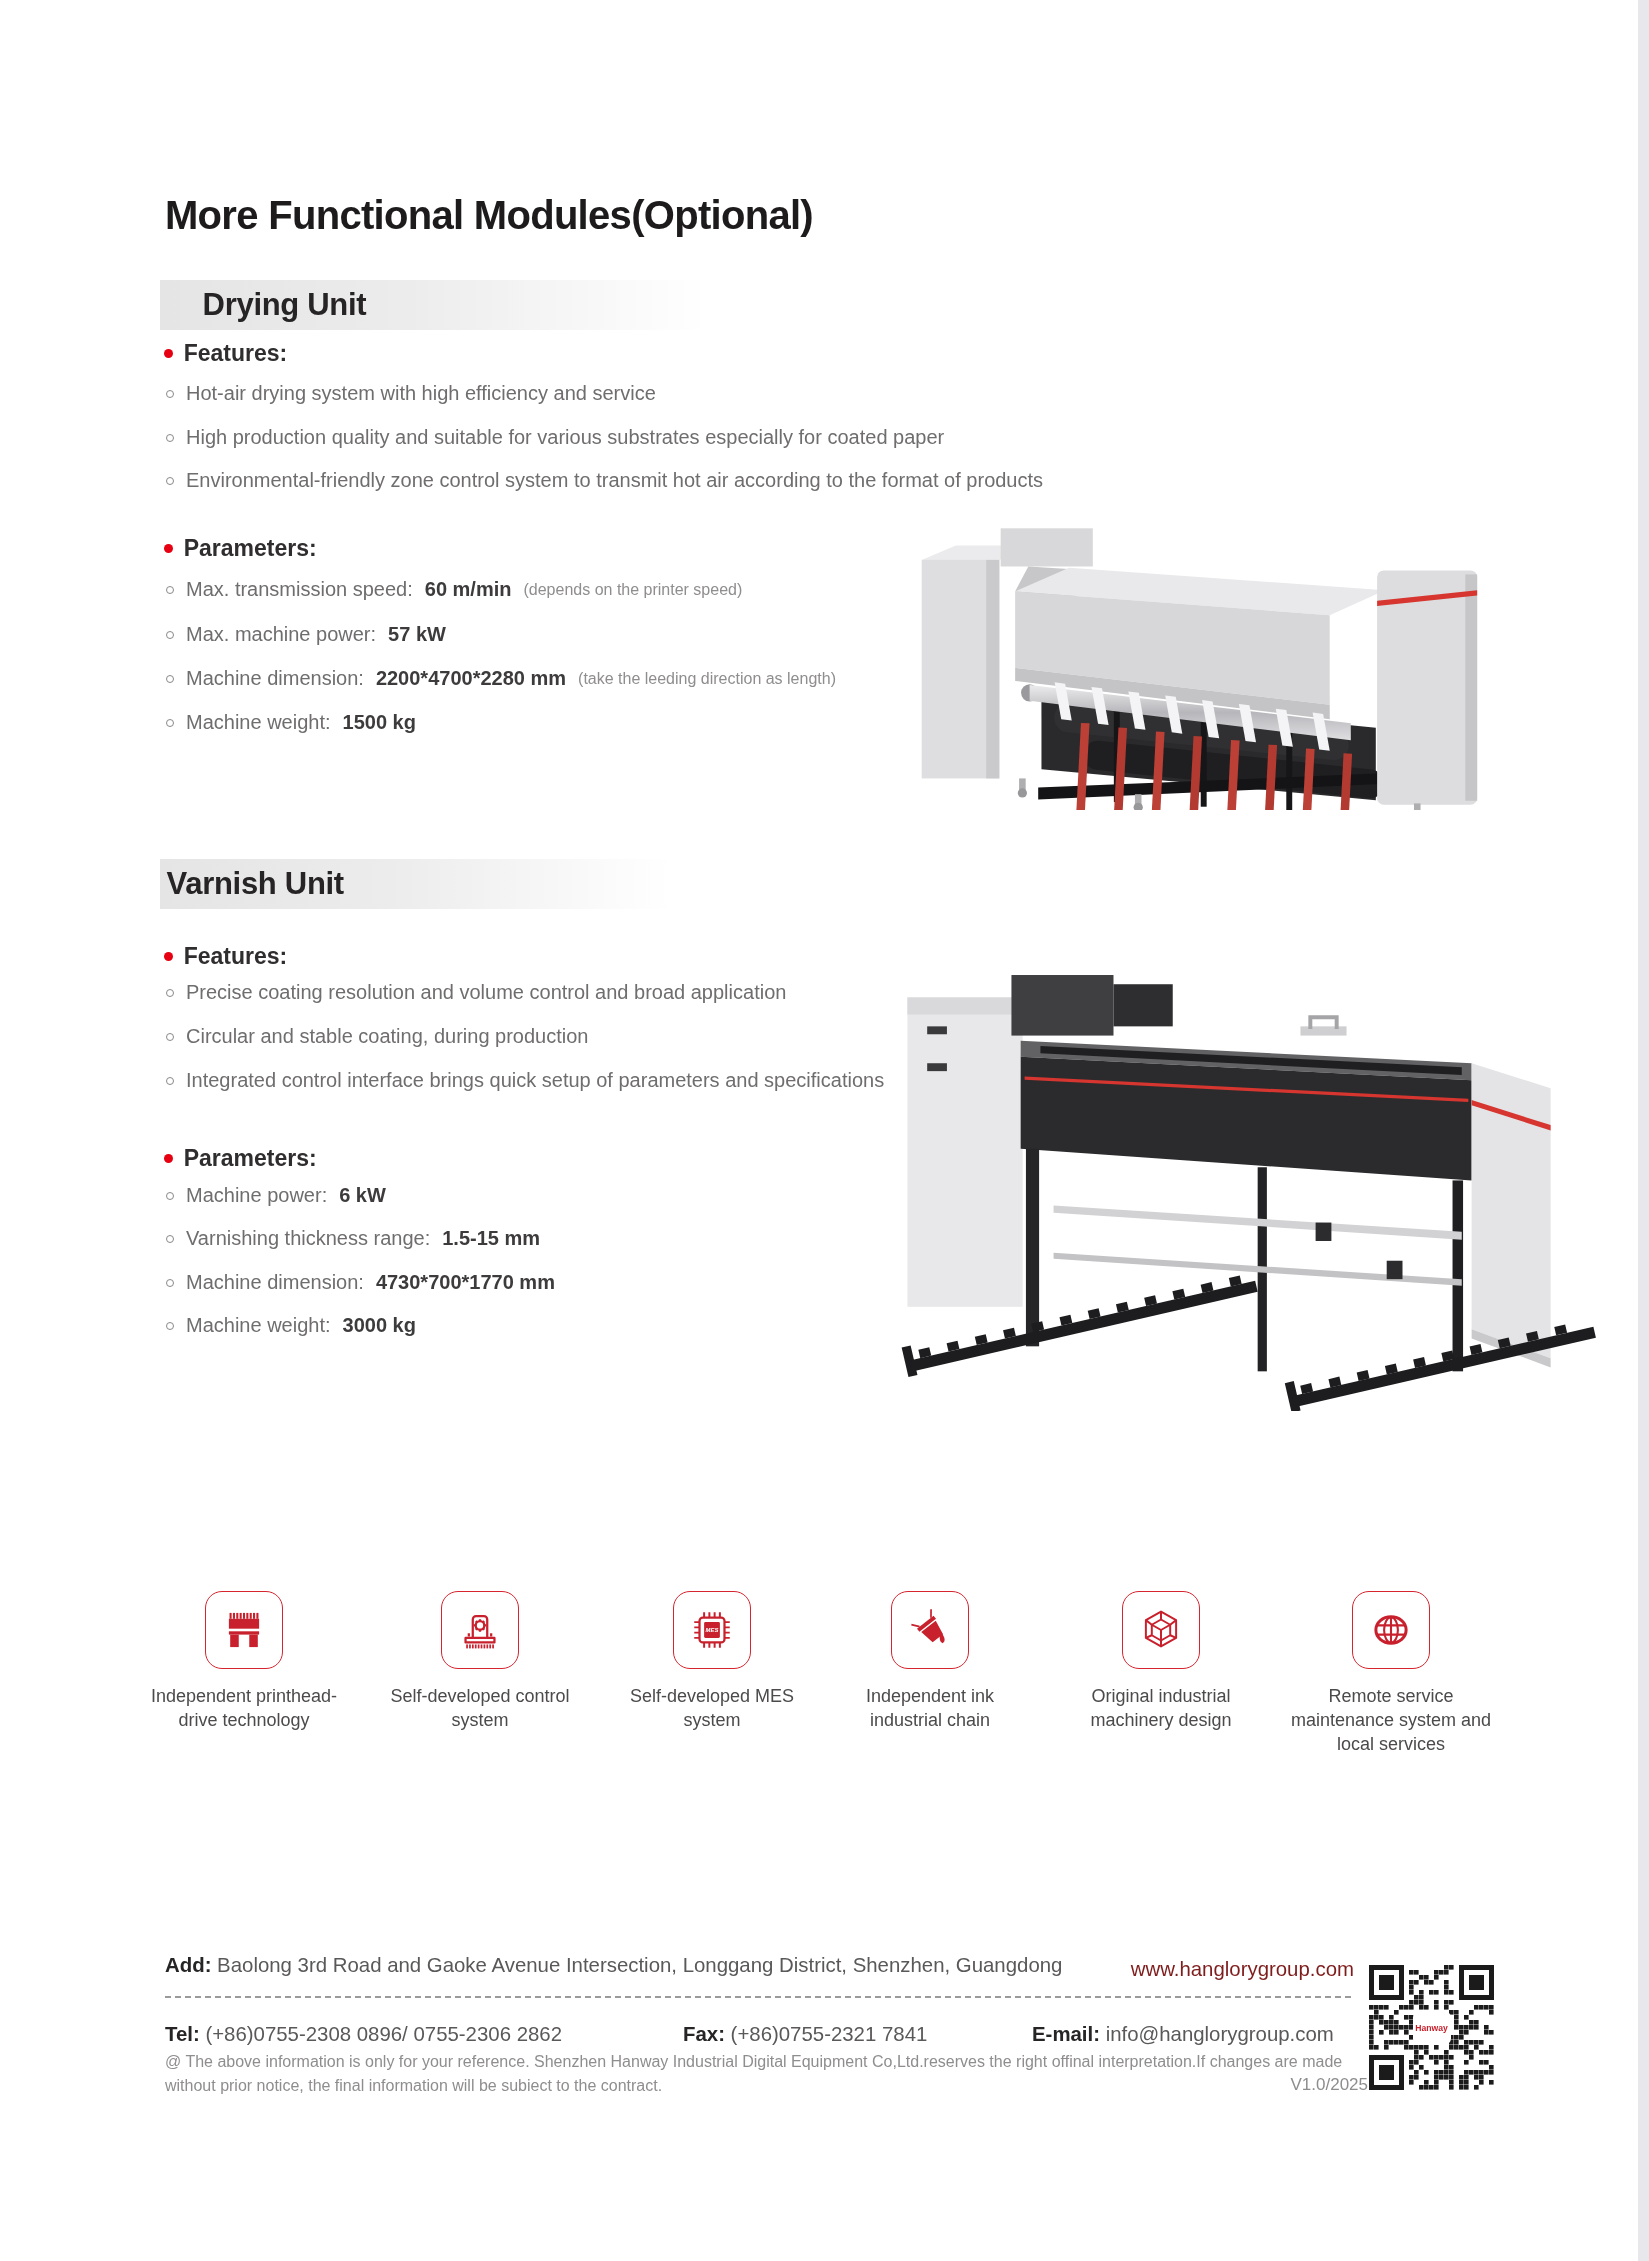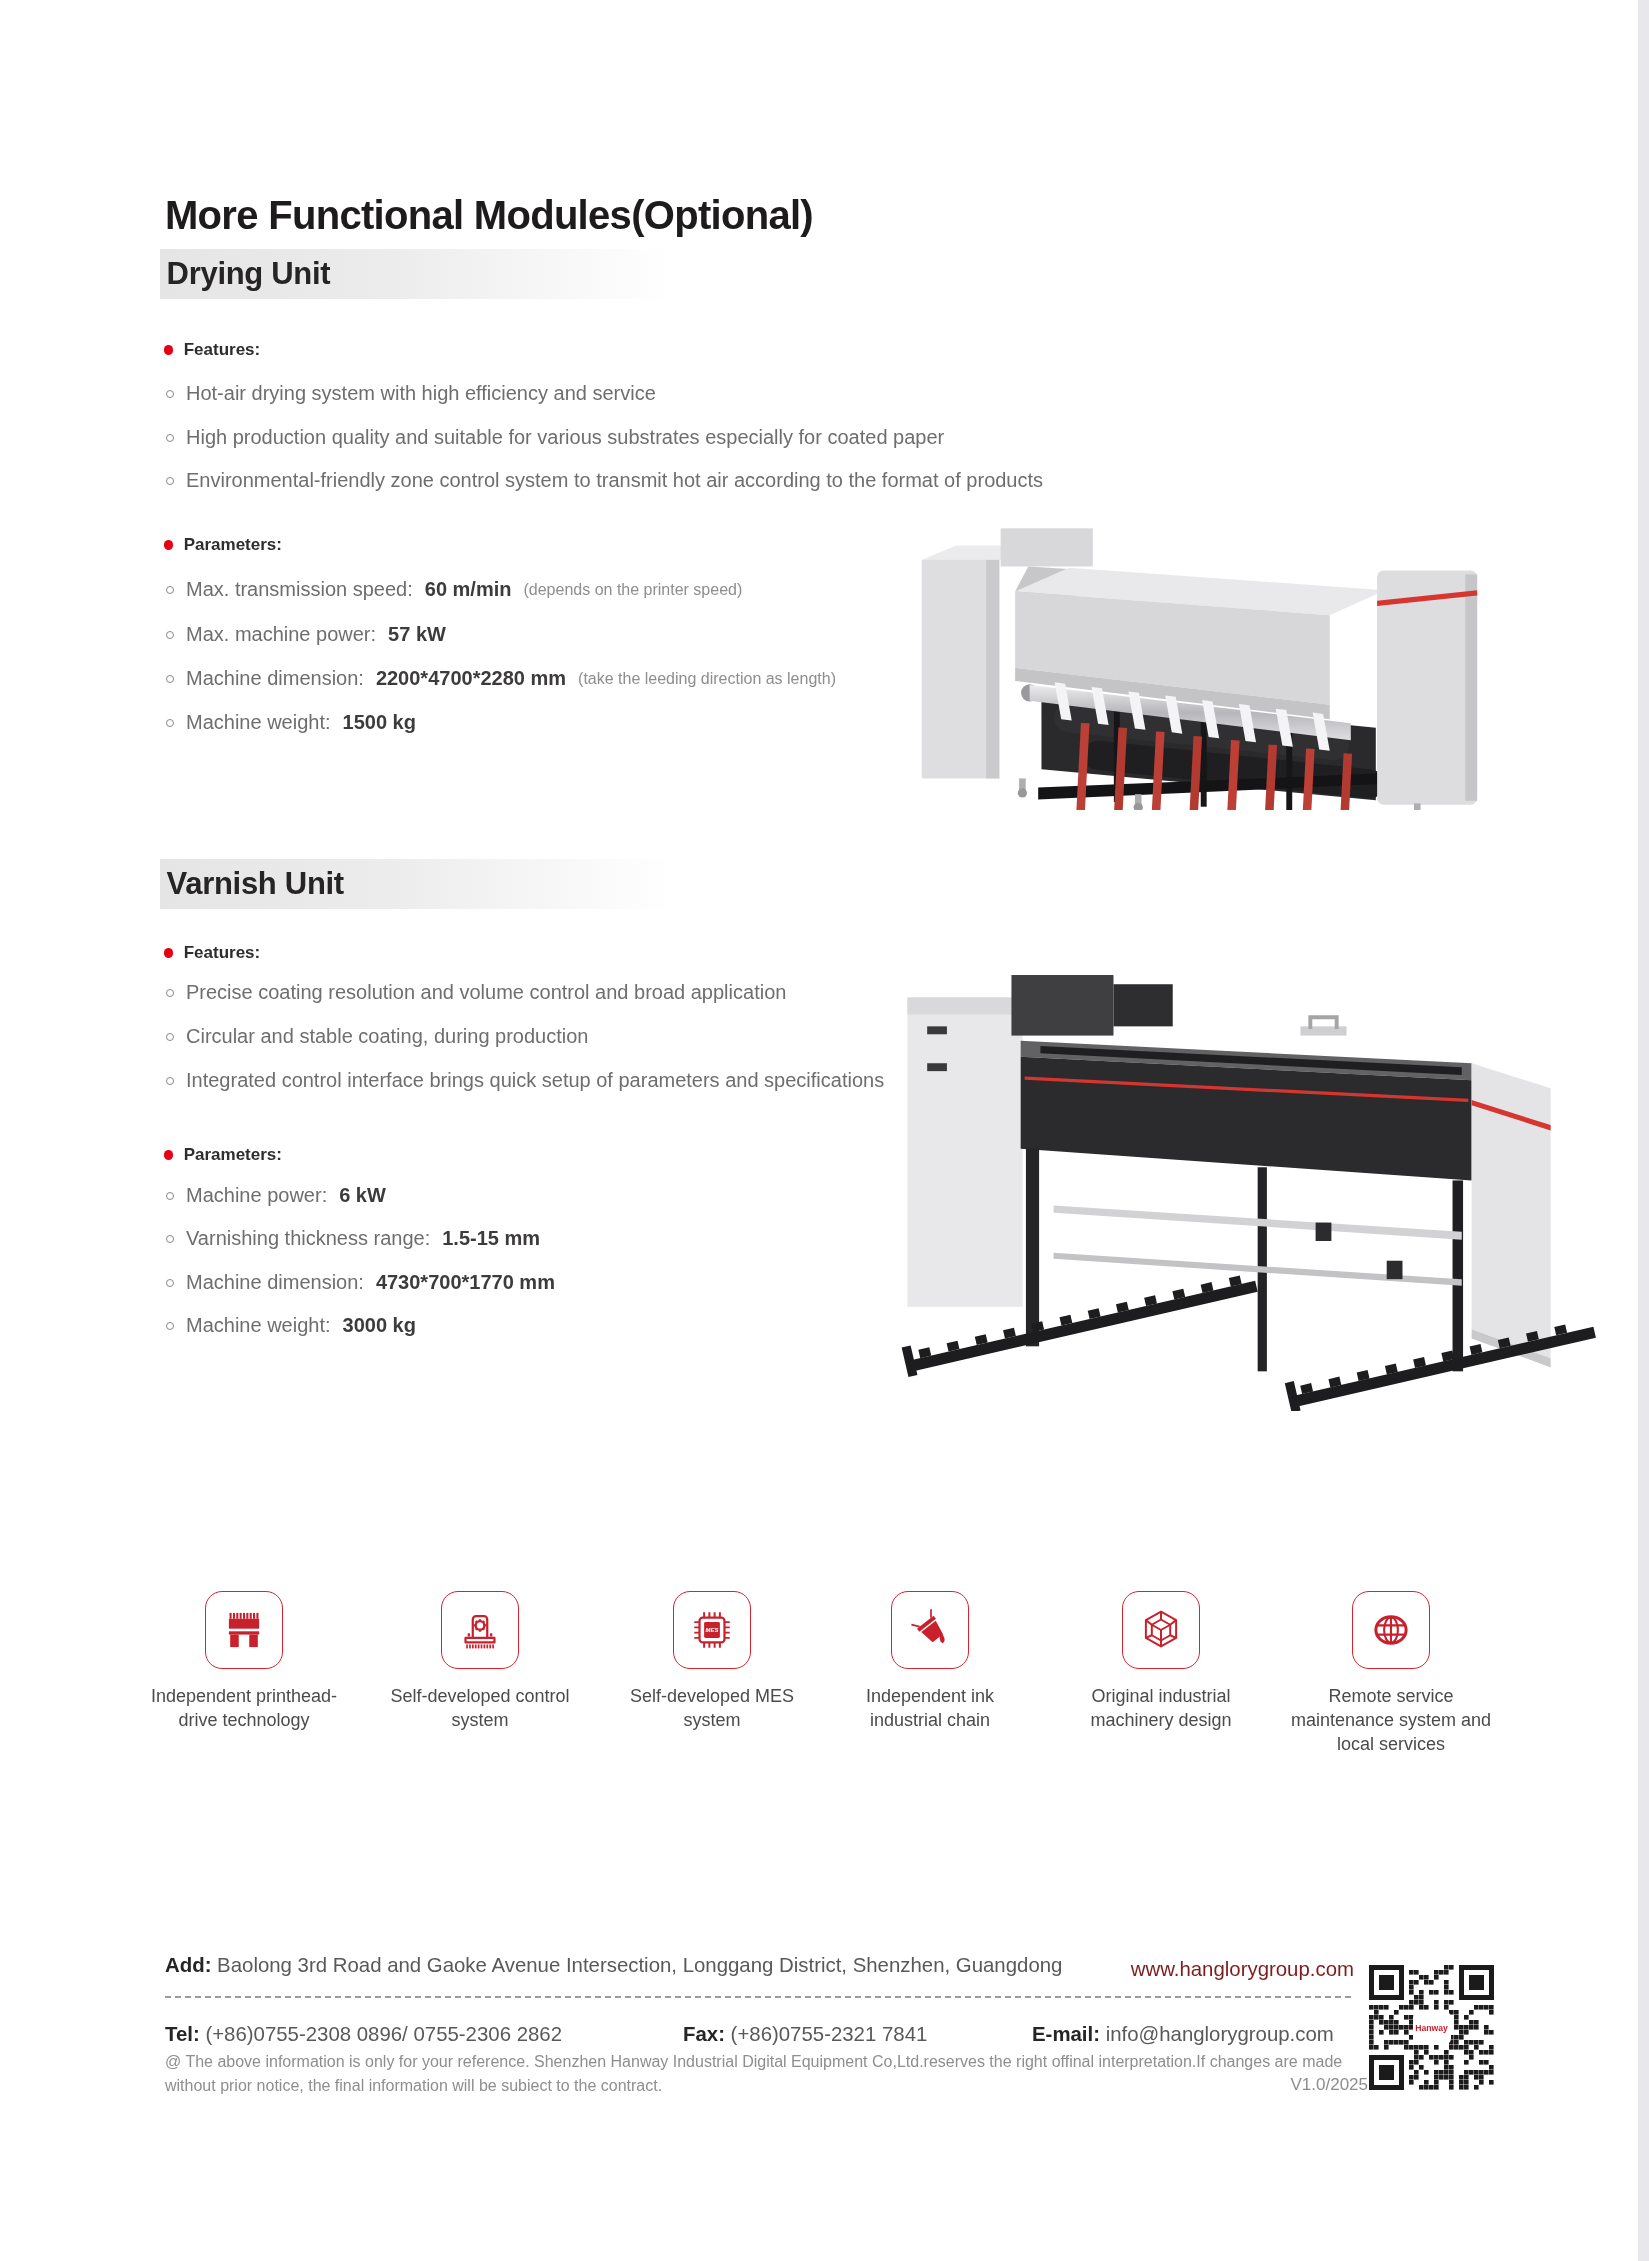--- a/index.html
+++ b/index.html
@@ -8,21 +8,21 @@
   .edge-strip{position:absolute;right:0;top:0;width:11.2px;height:100%;background:#e8e8ec;}
 
   .page-title{position:absolute;left:165px;top:166px;font-size:40px;font-weight:700;color:#1d1b1b;letter-spacing:-0.7px;}
 
   .band{position:absolute;left:160px;width:512px;height:50px;
         background:linear-gradient(90deg,#e5e5e5 0%,#ececec 45%,#fafafa 85%,#ffffff 100%);}
   .band-label{font-size:31px;font-weight:600;color:#262424;line-height:50px;padding-left:6.6px;letter-spacing:-0.3px;}
 
   .sec-head{position:absolute;display:flex;align-items:center;gap:10.5px;}
   .red-dot{width:9.2px;height:9.2px;border-radius:50%;background:#e60012;flex:0 0 auto;}
-  .sec-head-label{font-size:17px;font-weight:700;color:#2f2d2d;}
+  .sec-head-label{font-size:23px;font-weight:700;color:#2f2d2d;}
 
   .item-row{position:absolute;display:flex;align-items:center;gap:12px;height:29px;white-space:nowrap;}
   .ring{width:6px;height:6px;border:1.6px solid #8a8888;border-radius:50%;background:transparent;flex:0 0 auto;}
   .item-text{font-size:20px;color:#6f6d6d;}
   .item-label{font-size:20px;color:#6f6d6d;}
   .item-value{font-size:20px;font-weight:700;color:#3d3b3b;}
   .item-note{font-size:16px;color:#8f8d8d;}
 
   .machine{position:absolute;}
 
@@ -46,21 +46,21 @@
   .qr-logo-text{font-size:8.6px;font-weight:700;color:#c8202c;}
 </style>
 </head>
 <body>
 
 <div class="page">
   <div class="edge-strip"></div>
 
   <h1 class="page-title">More Functional Modules(Optional)</h1>
 
-  <div class="band" style="top:249px;">
+  <div class="band" style="top:280px;padding-left:36px;">
     <div class="band-label">Drying Unit</div>
   </div>
 
   <div class="sec-head" style="left:164px;top:340px;">
     <span class="red-dot"></span>
     <span class="sec-head-label">Features:</span>
   </div>
   <div class="item-row" style="left:166px;top:379px;">
     <span class="ring"></span>
     <span class="item-text">Hot-air drying system with high efficiency and service</span>

